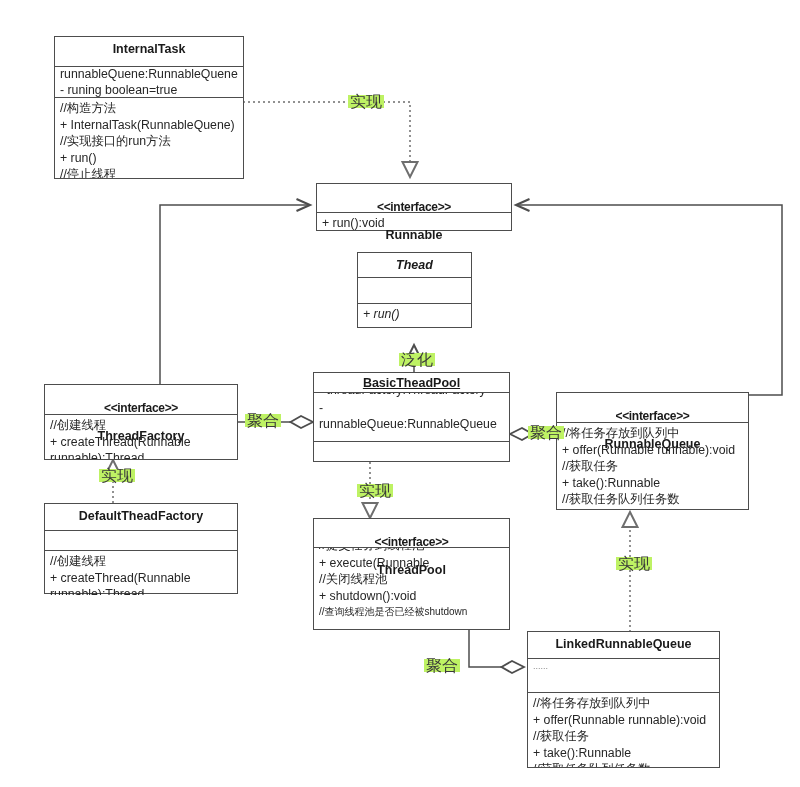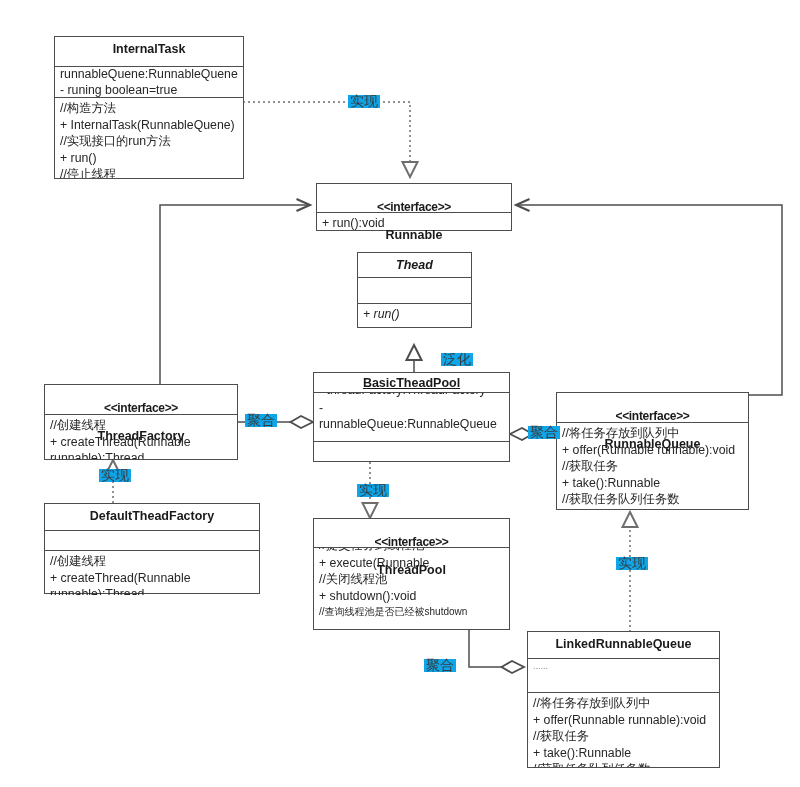--- a/index.html
+++ b/index.html
@@ -53,23 +53,23 @@
     border-bottom: none;
   }
   .uml-compartment .line {
     white-space: nowrap;
   }
   .uml-compartment.clipped {
     
   }
   .edge-label {
     position: absolute;
-    font-size: 14px;
+    font-size: 16px;
     color: #3a3a3a;
-    background: #0ea5e9;
+    background: #bef264;
     padding: 0 2px;
     line-height: 13px;
     z-index: 6;
     white-space: nowrap;
   }
   svg.overlay {
     position: absolute;
     left: 0; top: 0;
     width: 800px;
     height: 787px;
@@ -141,21 +141,21 @@
       <path d="M630,632 L630,512" fill="none" stroke="#6e6e6e" stroke-width="1.5" stroke-dasharray="2,3" marker-end="url(#hollowTri)"></path>
     </g>
 
     <g>
       <path d="M469,630 L469,667 L524,667" fill="none" stroke="#4d4d4d" stroke-width="1.5" marker-end="url(#hollowDiamondEnd)"></path>
     </g>
   </svg>
 
   <div class="edge-label" style="left:348px; top:95px;">实现</div>
 
-  <div class="edge-label" style="left:399px; top:353px;margin-left:42px;">泛化</div>
+  <div class="edge-label" style="left:399px; top:353px;">泛化</div>
 
   <div class="edge-label" style="left:245px; top:414px;">聚合</div>
 
   <div class="edge-label" style="left:528px; top:426px;">聚合</div>
 
   <div class="edge-label" style="left:99px; top:469px;">实现</div>
 
   <div class="edge-label" style="left:357px; top:484px;">实现</div>
 
   <div class="edge-label" style="left:616px; top:557px;">实现</div>
@@ -203,21 +203,21 @@
       <span class="stereo">&lt;&lt;interface&gt;&gt;</span>
       <span>ThreadFactory</span>
     </div>
     <div class="uml-compartment last" style="height:44px;">
       <div class="line">//创建线程</div>
       <div class="line">+ createThread(Runnable</div>
       <div class="line">runnable):Thread</div>
     </div>
   </div>
 
-  <div class="uml-box" style="left:44px; top:503px; width:216px; height:91px;">
+  <div class="uml-box" style="left:44px; top:503px; width:194px; height:91px;">
     <div class="uml-title" style="height:27px;">DefaultTheadFactory</div>
     <div class="uml-compartment" style="height:20px;">
       <div class="line">&nbsp;</div>
     </div>
     <div class="uml-compartment last" style="height:44px;">
       <div class="line">//创建线程</div>
       <div class="line">+ createThread(Runnable</div>
       <div class="line">runnable):Thread</div>
     </div>
   </div>

